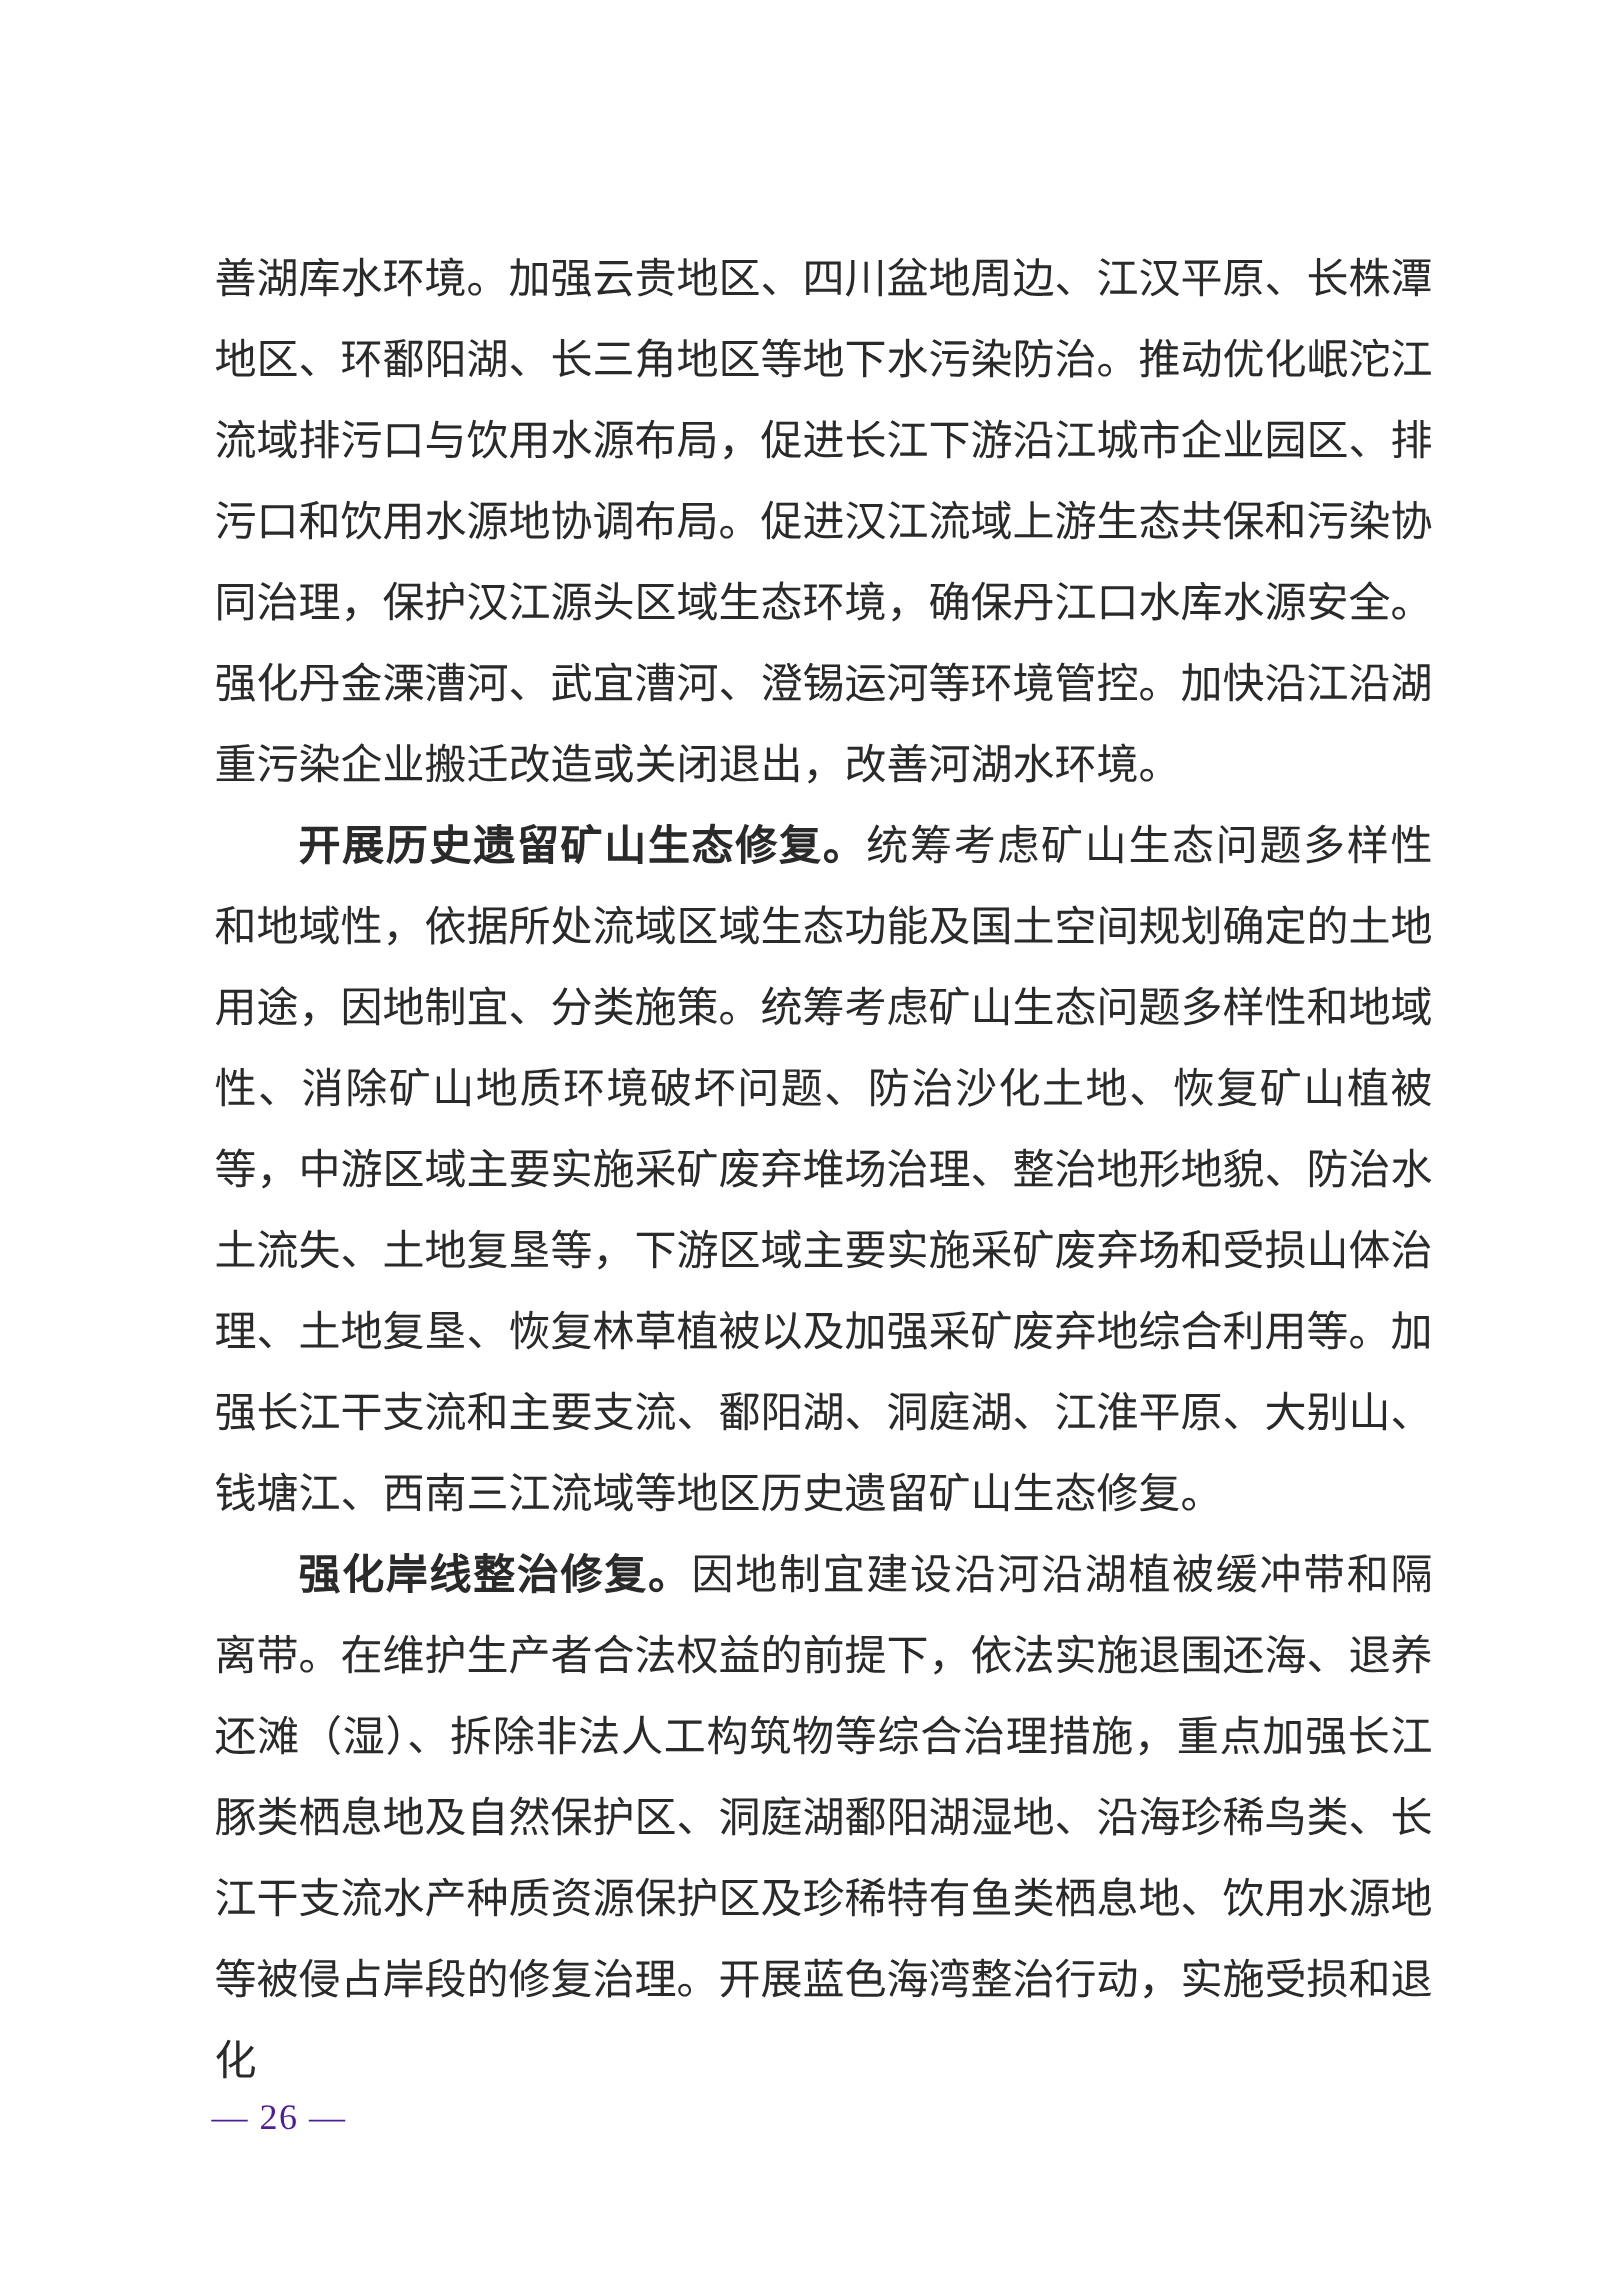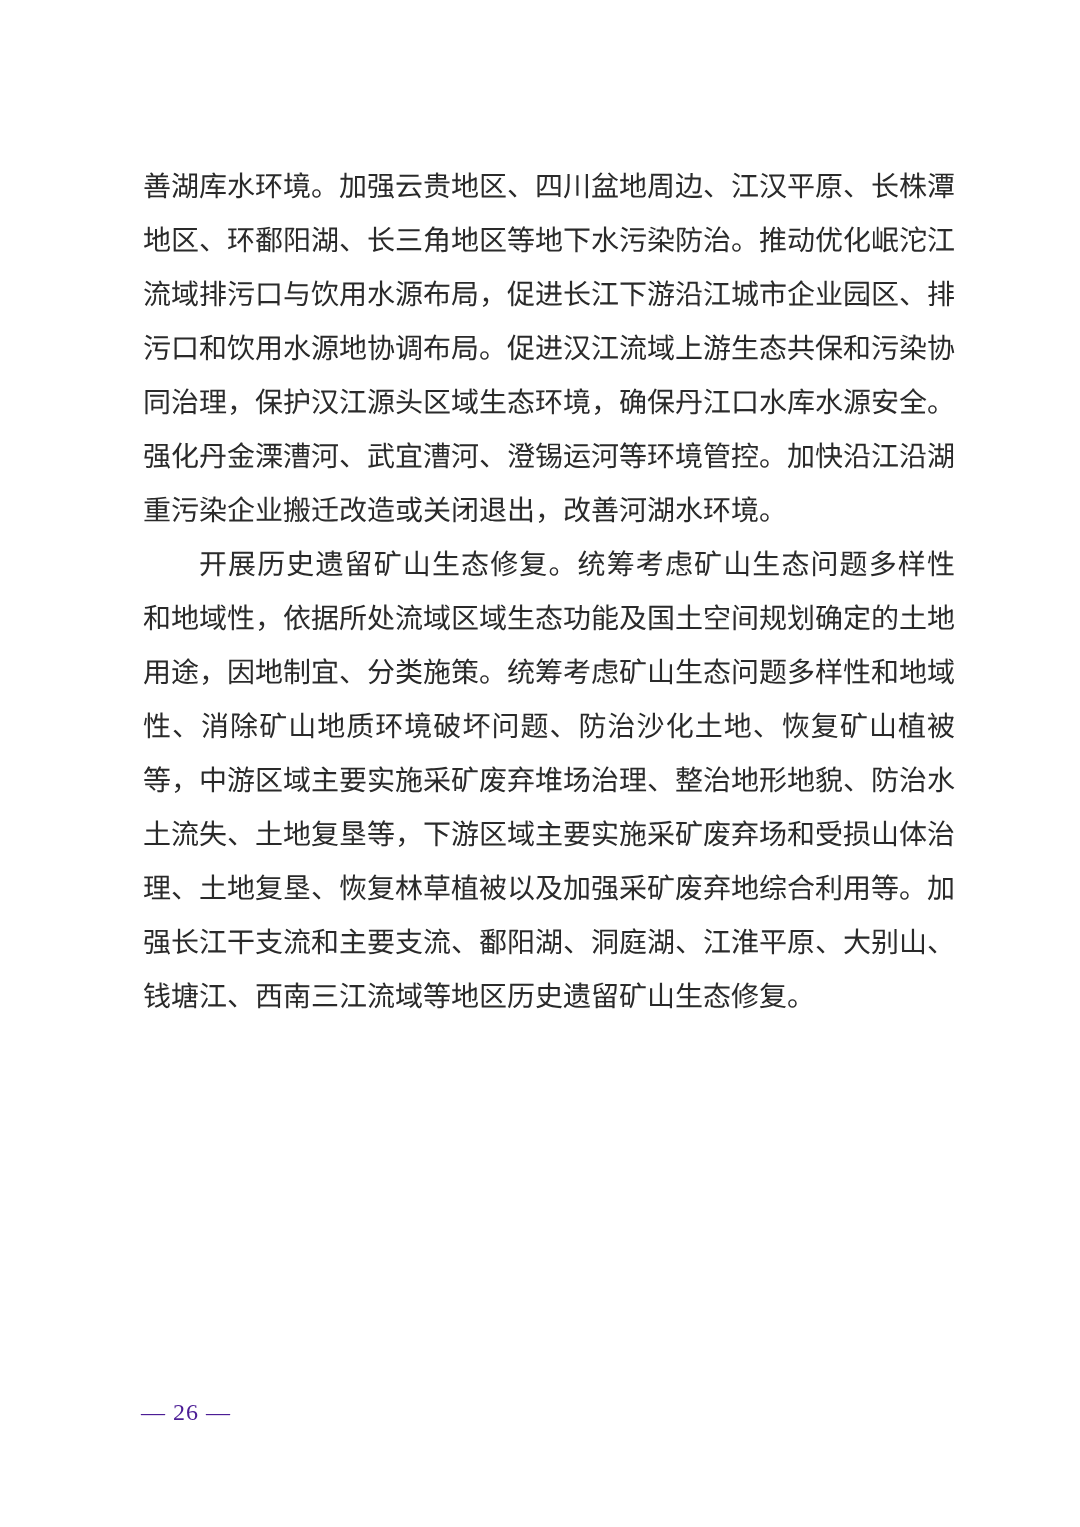--- a/index.html
+++ b/index.html
@@ -26,21 +26,21 @@
     font-size: 28px;
     line-height: 54px;
     text-align: justify;
     text-justify: inter-ideograph;
     letter-spacing: 0;
     word-break: normal;
     overflow-wrap: break-word;
   }
   .para { margin: 0; }
   .para.indent { text-indent: 2em; }
-  .lead { font-weight: normal; }
+  .lead { font-weight: bold; }
   .page-footer {
     position: absolute;
     left: 141px;
     top: 1354px;
     font-size: 24px;
     line-height: 36px;
     color: #4c1d95;
     letter-spacing: 1px;
     margin-top: 40px;
   }
@@ -49,20 +49,21 @@
 <body>
 
 <div class="page">
 
   <main class="content">
 
     <p class="para"><span>善湖库水环境。加强云贵地区、四川盆地周边、江汉平原、长株潭地区、环鄱阳湖、长三角地区等地下水污染防治。推动优化岷沱江流域排污口与饮用水源布局，促进长江下游沿江城市企业园区、排污口和饮用水源地协调布局。促进汉江流域上游生态共保和污染协同治理，保护汉江源头区域生态环境，确保丹江口水库水源安全。强化丹金溧漕河、武宜漕河、澄锡运河等环境管控。加快沿江沿湖重污染企业搬迁改造或关闭退出，改善河湖水环境。</span></p>
 
     <p class="para indent"><b class="lead">开展历史遗留矿山生态修复。</b><span>统筹考虑矿山生态问题多样性和地域性，依据所处流域区域生态功能及国土空间规划确定的土地用途，因地制宜、分类施策。统筹考虑矿山生态问题多样性和地域性、消除矿山地质环境破坏问题、防治沙化土地、恢复矿山植被等，中游区域主要实施采矿废弃堆场治理、整治地形地貌、防治水土流失、土地复垦等，下游区域主要实施采矿废弃场和受损山体治理、土地复垦、恢复林草植被以及加强采矿废弃地综合利用等。加强长江干支流和主要支流、鄱阳湖、洞庭湖、江淮平原、大别山、钱塘江、西南三江流域等地区历史遗留矿山生态修复。</span></p>
 
+    <p class="para indent"><b class="lead">强化岸线整治修复。</b><span>因地制宜建设沿河沿湖植被缓冲带和隔离带。在维护生产者合法权益的前提下，依法实施退围还海、退养还滩（湿）、拆除非法人工构筑物等综合治理措施，重点加强长江豚类栖息地及自然保护区、洞庭湖鄱阳湖湿地、沿海珍稀鸟类、长江干支流水产种质资源保护区及珍稀特有鱼类栖息地、饮用水源地等被侵占岸段的修复治理。开展蓝色海湾整治行动，实施受损和退化</span></p>
 
   </main>
 
   <footer class="page-footer">
     <span class="page-number">— 26 —</span>
   </footer>
 
 </div>
 
 </body></html>

